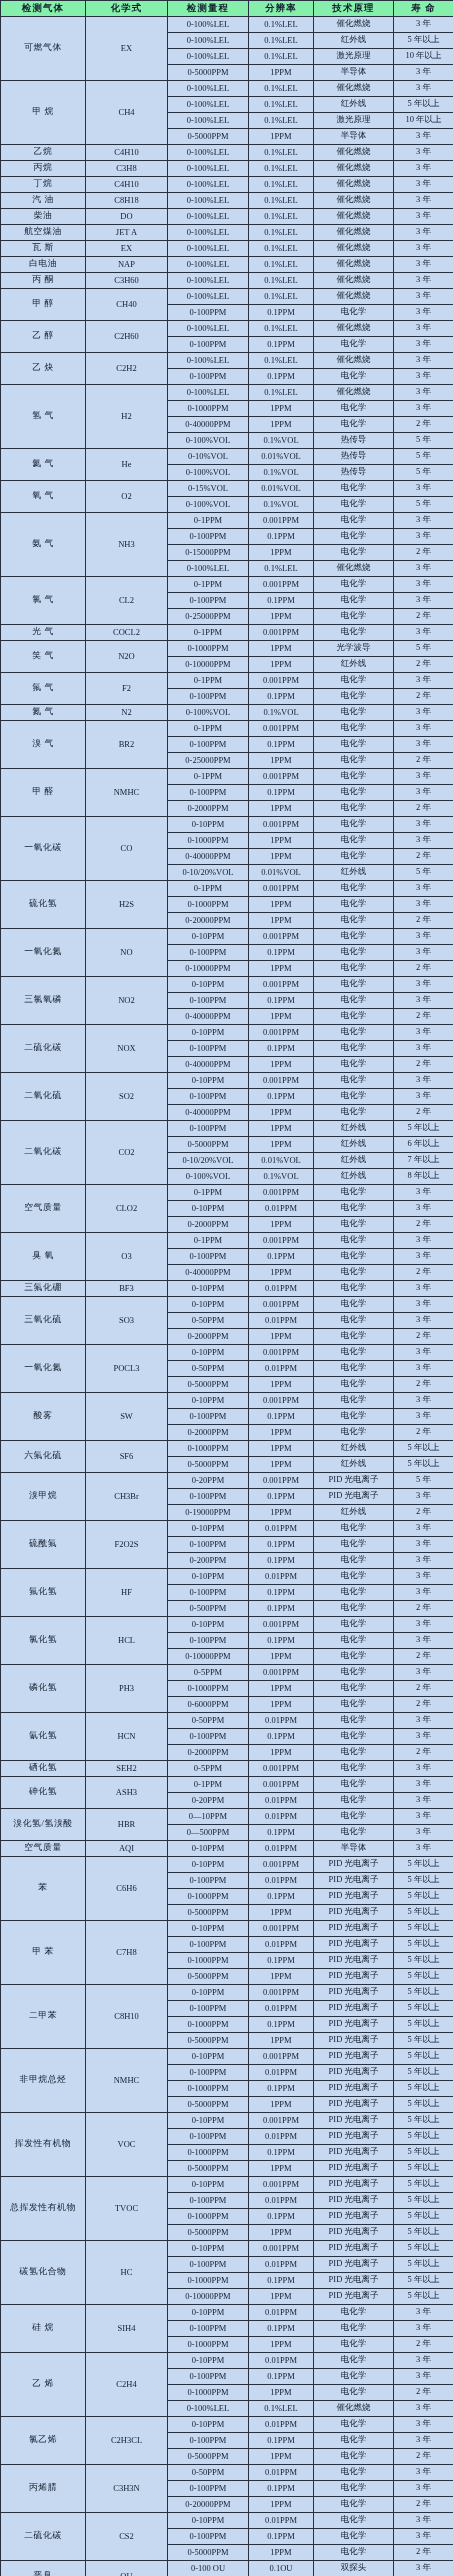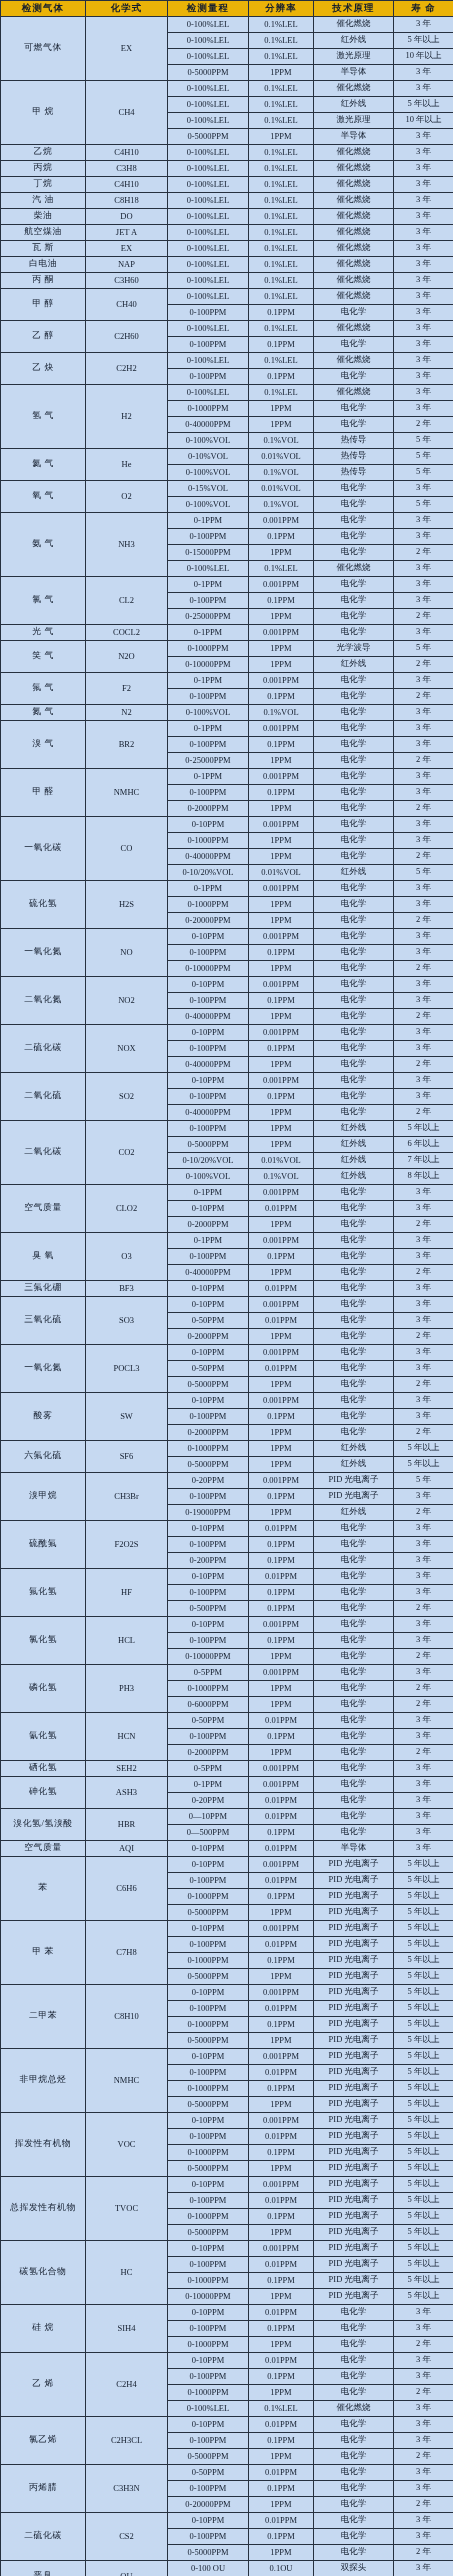--- a/index.html
+++ b/index.html
@@ -14,21 +14,21 @@
   }
   th,td{
     border:0.6px solid #26303f;
     text-align:center;
     vertical-align:middle;
     padding:0 1.2px;
     overflow:hidden;
     white-space:nowrap;
   }
   thead th{
-    background:#eab308;
+    background:#86efac;
     height:14.7px;
     font-size:9.4px;
     font-weight:bold;
     letter-spacing:1.2px;
   }
   tbody td{
     background:#c6d9f1;
     height:15px;
     font-size:8.5px;
   }
@@ -469,21 +469,21 @@
         <td>电化学</td>
         <td>3 年</td>
       </tr>
       <tr>
         <td>0-10000PPM</td>
         <td>1PPM</td>
         <td>电化学</td>
         <td>2 年</td>
       </tr>
       <tr class="group-start">
-        <td rowspan="3" class="gas">二氧化氮</td>
+        <td rowspan="3" class="gas">三氯氧磷</td>
         <td rowspan="3" class="formula">NO2</td>
         <td>0-10PPM</td>
         <td>0.001PPM</td>
         <td>电化学</td>
         <td>3 年</td>
       </tr>
       <tr>
         <td>0-100PPM</td>
         <td>0.1PPM</td>
         <td>电化学</td>

